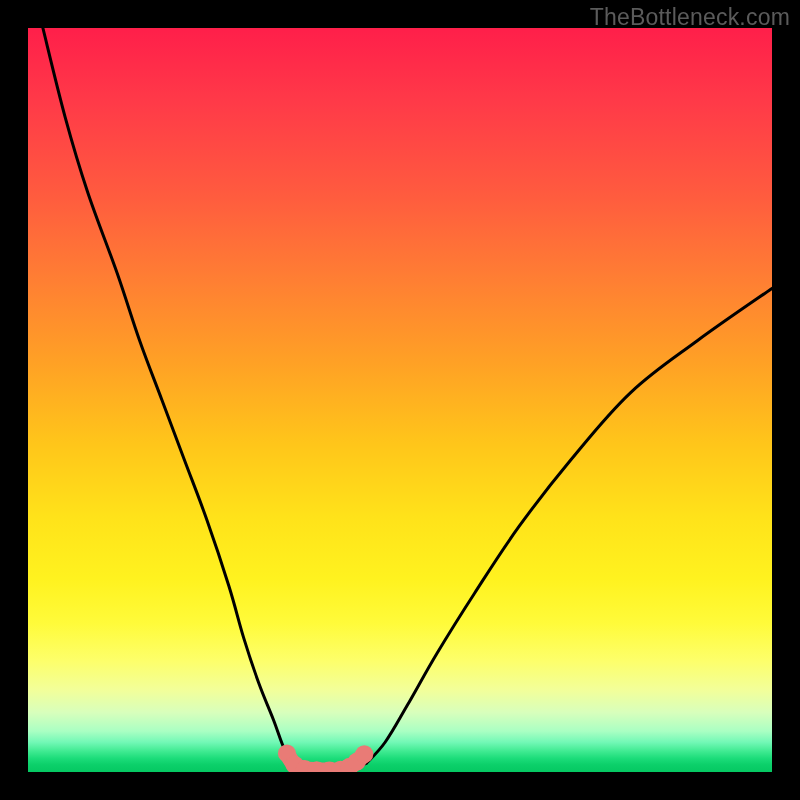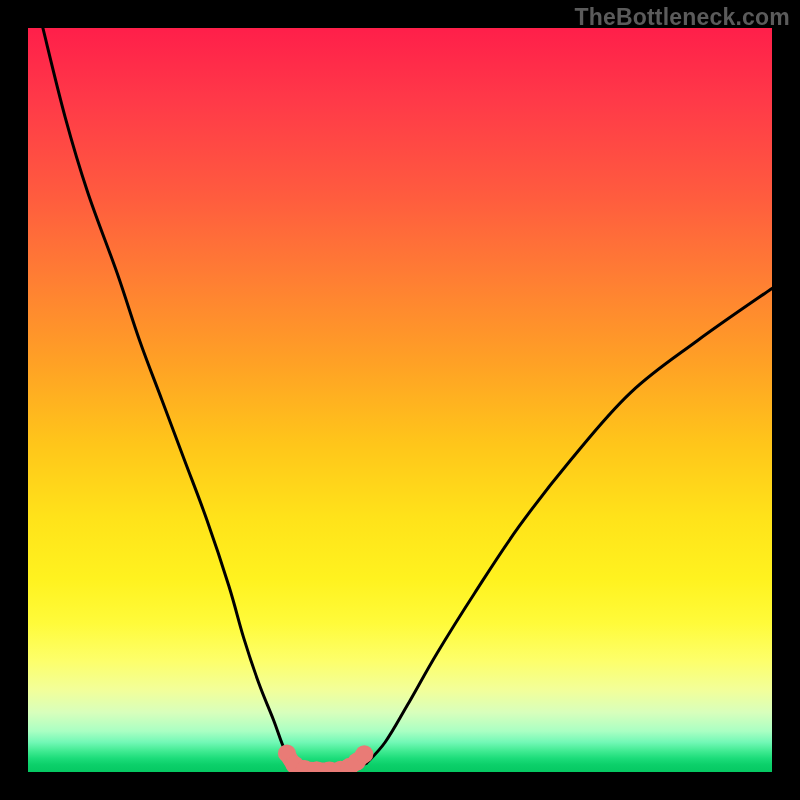--- a/index.html
+++ b/index.html
@@ -48,21 +48,21 @@
       #1bdc79 98.2%,
       #0cd06a 99%,
       #05c862 100%);
   }
   .watermark {
     position: absolute;
     top: 4px;
     right: 10px;
     color: #5b5b5b;
     font-size: 23px;
-    font-weight: 700;
+    font-weight: 400;
     letter-spacing: 0.2px;
     user-select: none;
   }
   svg.curves {
     position: absolute;
     inset: 0;
     width: 744px;
     height: 744px;
   }
 </style>

